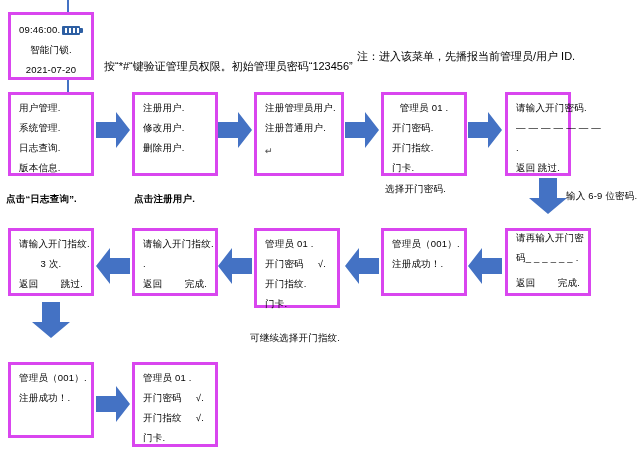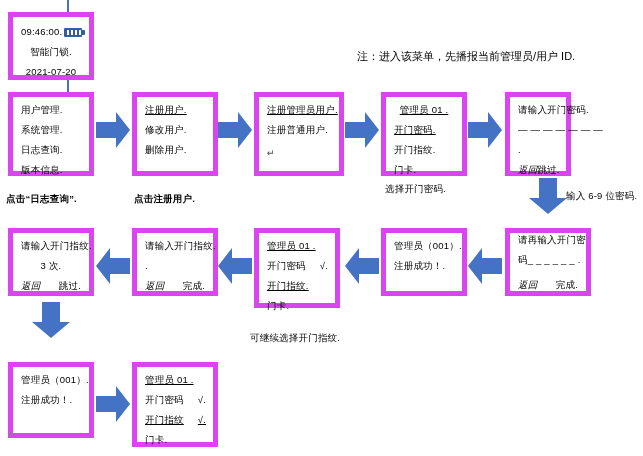--- a/index.html
+++ b/index.html
@@ -9,36 +9,36 @@
     font-family:"Liberation Sans","DejaVu Sans",sans-serif;
     color:#000000;
     -webkit-font-smoothing:none;
   }
   .canvas{position:absolute;left:0;top:0;width:643px;height:456px;}
 
   
   .box{
     position:absolute;
     box-sizing:border-box;
-    border:5px solid #d946ef;
+    border:3px solid #d946ef;
     background:#ffffff;
     padding:6px 8px 4px 8px;
   }
   .box .line{
     font-size:9.5px;
     line-height:13px;
     white-space:nowrap;
     margin:0 0 7px 0;
     letter-spacing:.2px;
   }
   .box .line:last-child{margin-bottom:0;}
-  .u{text-decoration:underline;text-underline-offset:1px;}
+  .u{text-underline-offset:1px;}
   .ctr{text-align:center;}
   .two{display:flex;}
-  .two .a{width:52px;font-style:italic;}
+  .two .a{width:52px;}
   .tick{margin-left:14px;}
   .dashes{letter-spacing:1px;}
 
   
   .cap{
     position:absolute;
     font-size:9.5px;
     line-height:13px;
     white-space:nowrap;
     letter-spacing:.2px;
@@ -95,20 +95,21 @@
   <div class="box" style="left:8px;top:12px;width:86px;height:68px;padding-top:8px;">
     <div class="line ctr">
       <span>09:46:00.</span><span class="battery"><span class="body"></span><span class="cap2"></span><i></i><i></i><i></i><i></i></span>
     </div>
     <div class="line ctr">智能门锁.</div>
     <div class="line ctr">2021-07-20</div>
   </div>
 
   <div class="conn" style="left:67px;top:80px;width:1.5px;height:12px;"></div>
 
+  <div class="note" style="left:104px;top:60px;">按“*#“键验证管理员权限。初始管理员密码“123456”</div>
   <div class="note" style="left:357px;top:50px;">注：进入该菜单，先播报当前管理员/用户 ID.</div>
 
   <div class="box" style="left:8px;top:92px;width:86px;height:84px;">
     <div class="line">用户管理.</div>
     <div class="line">系统管理.</div>
     <div class="line">日志查询.</div>
     <div class="line">版本信息.</div>
   </div>
 
   <div class="arrow" style="left:96px;top:112px;">

